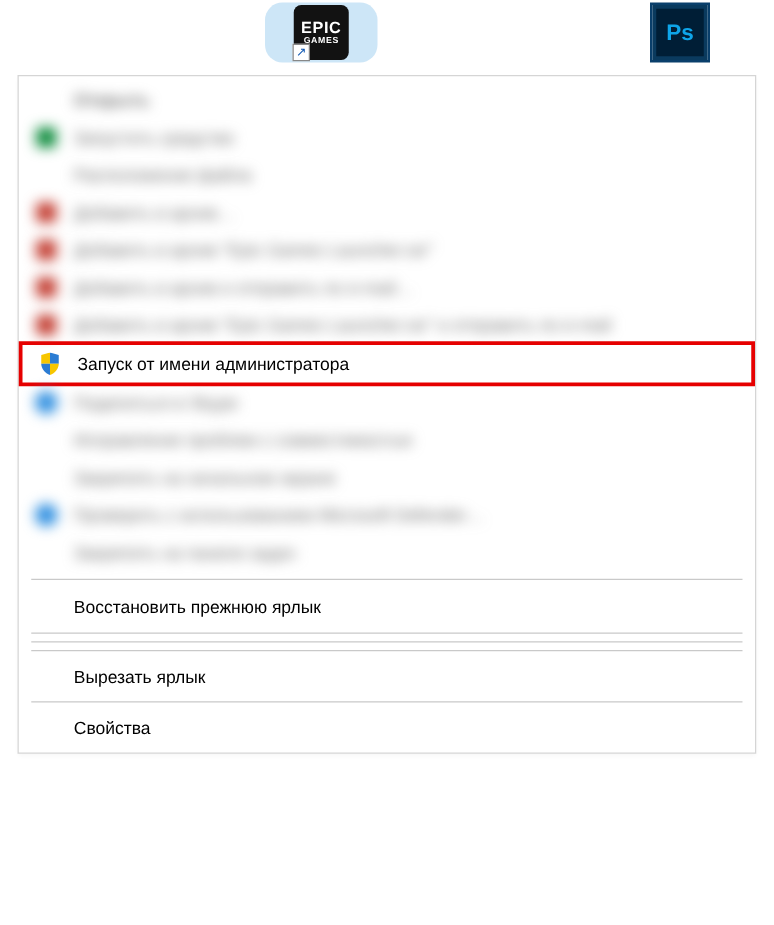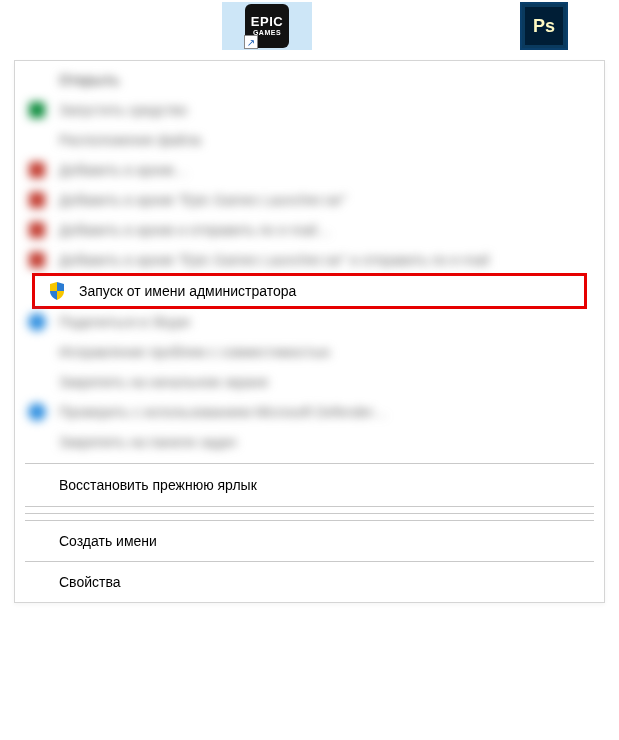--- a/index.html
+++ b/index.html
@@ -27,21 +27,21 @@
     top: 2px;
     display: flex;
     flex-direction: column;
     align-items: center;
     width: 90px;
     padding: 2px;
   }
   .desktop-icon.selected {
     background: #cde6f7;
   }
-  .epic-pos { left: 222px; }
+  .epic-pos { left: 212px; border-radius: 14px; }
   .ps-pos  { left: 516px; width: 56px; }
 
   .epic-tile {
     width: 44px; height: 44px;
     background: #121212;
     border-radius: 6px;
     color: #fff;
     display: flex;
     flex-direction: column;
     align-items: center;
@@ -74,21 +74,21 @@
   }
 
   .ps-tile {
     width: 44px; height: 44px;
     background: #001e36;
     border: 3px solid #31a8ff33;
     outline: 2px solid #0a3f6b;
     display: flex;
     align-items: center;
     justify-content: center;
-    color: #fef9c3;
+    color: #0ea5e9;
     font-weight: 700;
     font-size: 18px;
     font-family: Arial, sans-serif;
   }
 
   
   .context-menu {
     position: absolute;
     left: 14px;
     right: 14px;
@@ -130,21 +130,21 @@
   .submenu-arrow {
     position: absolute;
     right: 16px;
     font-size: 18px;
     color: #555;
   }
 
   
   .highlight-box {
     border: 3px solid #e60000;
-    margin: -2px 17px;
+    margin: -2px 0;
   }
 
   
   .blob-green  { background: #0a8a3a; border-radius: 3px; width:16px; height:16px; }
   .blob-red    { background: #c23a2e; border-radius: 3px; width:16px; height:16px; }
   .blob-blue   { background: #2f8fe0; border-radius: 50%; width:18px; height:18px; }
 
   
   .shield {
     position: relative;
@@ -258,21 +258,21 @@
 
   <div class="ctx-sep"></div>
 
 
   <div class="ctx-sep"></div>
 
 
   <div class="ctx-sep"></div>
 
   <div class="ctx-item short">
-    <span>Создать имени</span>
+    <span>Вырезать ярлык</span>
   </div>
 
   <div class="ctx-sep"></div>
 
   <div class="ctx-item short">
     <span>Свойства</span>
   </div>
 
 </div>
 

